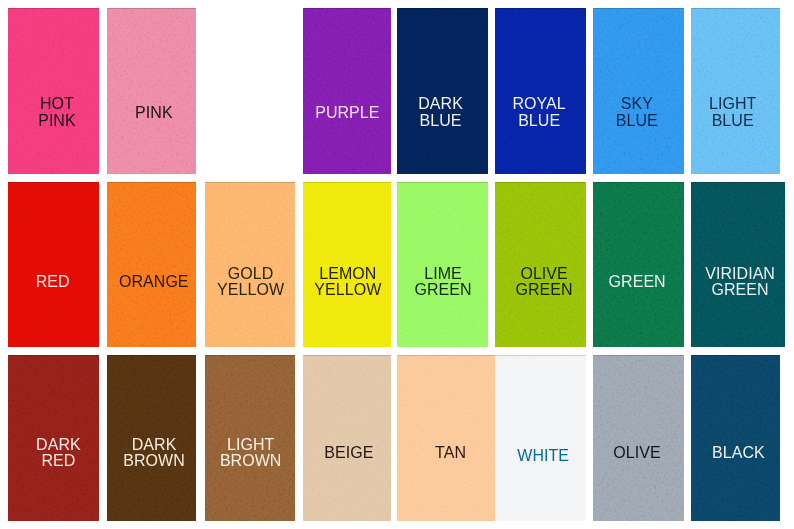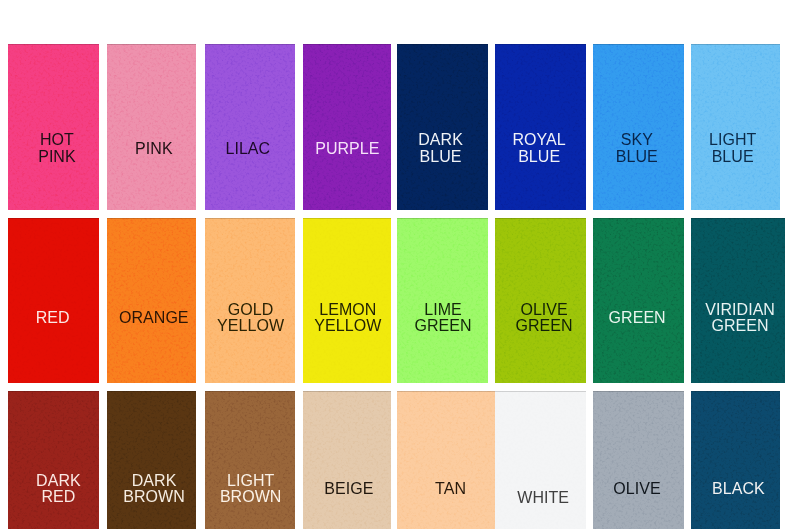--- a/index.html
+++ b/index.html
@@ -1,21 +1,21 @@
 <!DOCTYPE html>
 <html><head>
 <meta charset="utf-8">
 <title>Color Swatch Chart</title>
 <style>
   html,body{margin:0;padding:0;}
   body{width:794px;height:529px;background:#ffffff;overflow:hidden;
        font-family:"Liberation Sans",sans-serif;}
   #chart{position:relative;width:794px;height:529px;background:#ffffff;}
   .swatch-row{position:absolute;left:0;width:794px;}
-  .swatch{position:absolute;top:0;height:100%;box-sizing:border-box;overflow:hidden;margin-top:36px;}
+  .swatch{position:absolute;top:0;height:100%;box-sizing:border-box;overflow:hidden;}
   .grain{position:absolute;inset:0;opacity:.45;mix-blend-mode:overlay;pointer-events:none;}
   .grain svg{width:100%;height:100%;display:block;}
   .topedge{position:absolute;left:0;top:0;width:100%;height:1px;
            background:rgba(0,0,0,.15);pointer-events:none;}
   .lbl{position:absolute;width:100%;text-align:center;
        font-size:16px;line-height:16.2px;letter-spacing:0.05px;white-space:pre;}
   .lbl span{display:block;}
 </style>
 </head>
 <body>
@@ -40,29 +40,20 @@
     </div>
     <div class="swatch" style="left:106.6px;width:89.4px;background:#EE91AD">
       <div class="grain">
           <svg xmlns="http://www.w3.org/2000/svg">
             <rect width="100%" height="100%" filter="url(#paperGrain)"></rect>
           </svg>
         </div>
       <div class="topedge"></div>
       <div class="lbl" style="top:96.3px;left:2.6px;color:#1F1014"><span>PINK</span></div>
     </div>
-    <div class="swatch" style="left:204.5px;width:90px;background:#9B55DC">
-      <div class="grain">
-          <svg xmlns="http://www.w3.org/2000/svg">
-            <rect width="100%" height="100%" filter="url(#paperGrain)"></rect>
-          </svg>
-        </div>
-      <div class="topedge"></div>
-      <div class="lbl" style="top:96.3px;left:-1.7px;color:#1C0828"><span>LILAC</span></div>
-    </div>
     <div class="swatch" style="left:302.5px;width:88.9px;background:#8A20B5">
       <div class="grain">
           <svg xmlns="http://www.w3.org/2000/svg">
             <rect width="100%" height="100%" filter="url(#paperGrain)"></rect>
           </svg>
         </div>
       <div class="topedge"></div>
       <div class="lbl" style="top:96.3px;left:0.4px;color:#F6E2F9"><span>PURPLE</span></div>
     </div>
     <div class="swatch" style="left:396.7px;width:91.2px;background:#032560">
@@ -222,21 +213,21 @@
       <div class="topedge"></div>
       <div class="lbl" style="top:89.4px;left:1.4px;color:#281A0C"><span>TAN</span></div>
     </div>
     <div class="swatch" style="left:495.3px;width:90.4px;background:#F4F5F6">
       <div class="grain">
           <svg xmlns="http://www.w3.org/2000/svg">
             <rect width="100%" height="100%" filter="url(#paperGrain)"></rect>
           </svg>
         </div>
       <div class="topedge"></div>
-      <div class="lbl" style="top:99px;left:2.65px;color:#404040"><span>WHITE</span></div>
+      <div class="lbl" style="top:93px;left:2.65px;color:#0369a1"><span>WHITE</span></div>
     </div>
     <div class="swatch" style="left:593.3px;width:90.9px;background:#A3ACB7">
       <div class="grain">
           <svg xmlns="http://www.w3.org/2000/svg">
             <rect width="100%" height="100%" filter="url(#paperGrain)"></rect>
           </svg>
         </div>
       <div class="topedge"></div>
       <div class="lbl" style="top:89.4px;left:-1.75px;color:#10161C"><span>OLIVE</span></div>
     </div>

